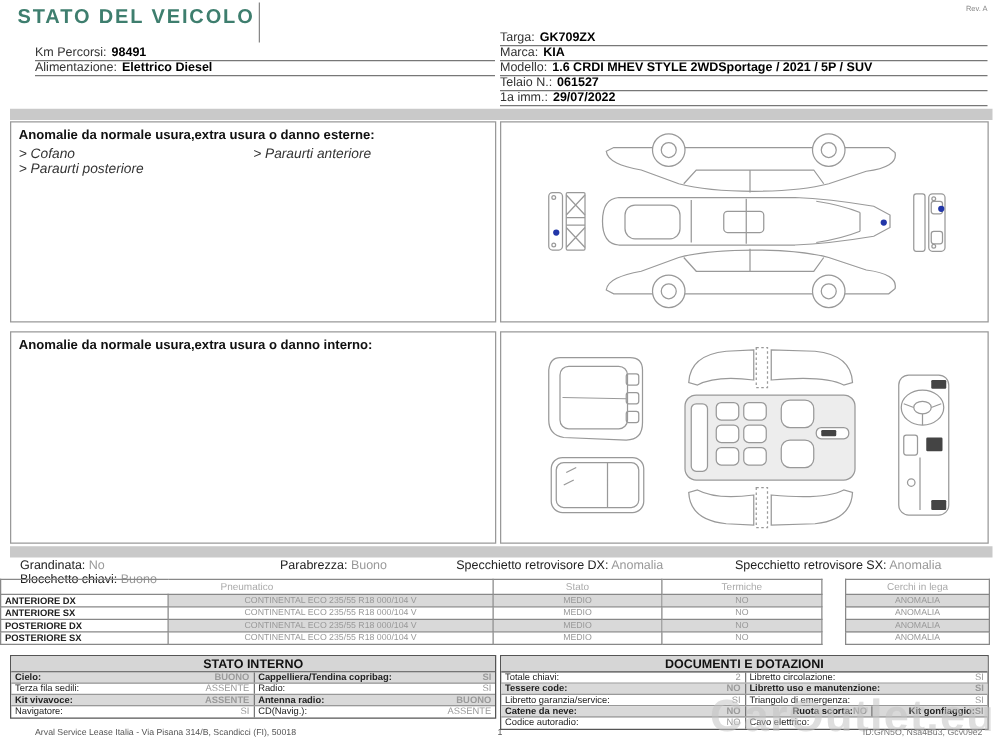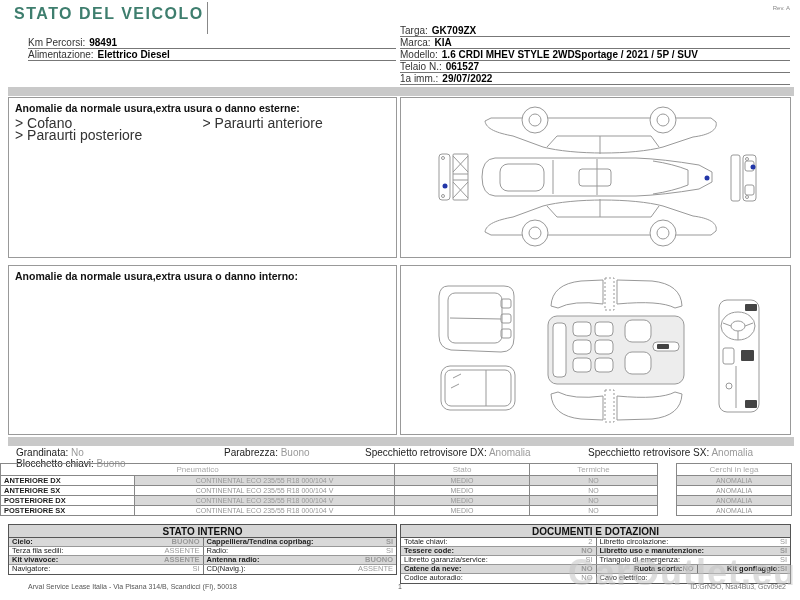--- a/index.html
+++ b/index.html
@@ -23,21 +23,21 @@
   .band1 { top:87px; }
   .band2 { top:437px; }
 
   
   .abox { position:absolute; border:1px solid #999; background:#fff; }
   .abox-ext-txt { left:8px; top:97px; width:389px; height:161px; padding:4px 6px; }
   .abox-ext-img { left:400px; top:97px; width:391px; height:161px; }
   .abox-int-txt { left:8px; top:265px; width:389px; height:170px; padding:4px 6px; }
   .abox-int-img { left:400px; top:265px; width:391px; height:170px; }
   .abox h3 { font-size:10.5px; color:#111; margin-bottom:3px; }
-  .dmg-cols { display:flex; font-size:14px; color:#333; }
+  .dmg-cols { display:flex; font-size:11px; color:#333;font-style:italic; }
   .dmg-col { width:50%; line-height:12px; }
 
   
   .cond { position:absolute; left:8px; top:447px; width:786px; font-size:10px; height:24px; }
   .cond span.lbl { color:#222; }
   .cond span.val { color:#999; }
   .cond .c0 { position:absolute; left:8px;  top:0; }
   .cond .c1 { position:absolute; left:216px; top:0; }
   .cond .c2 { position:absolute; left:357px; top:0; }
   .cond .c3 { position:absolute; left:580px; top:0; }

